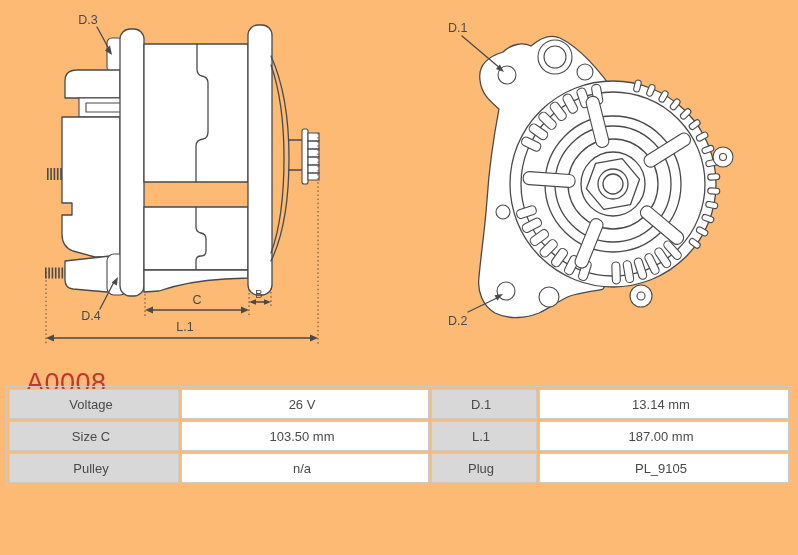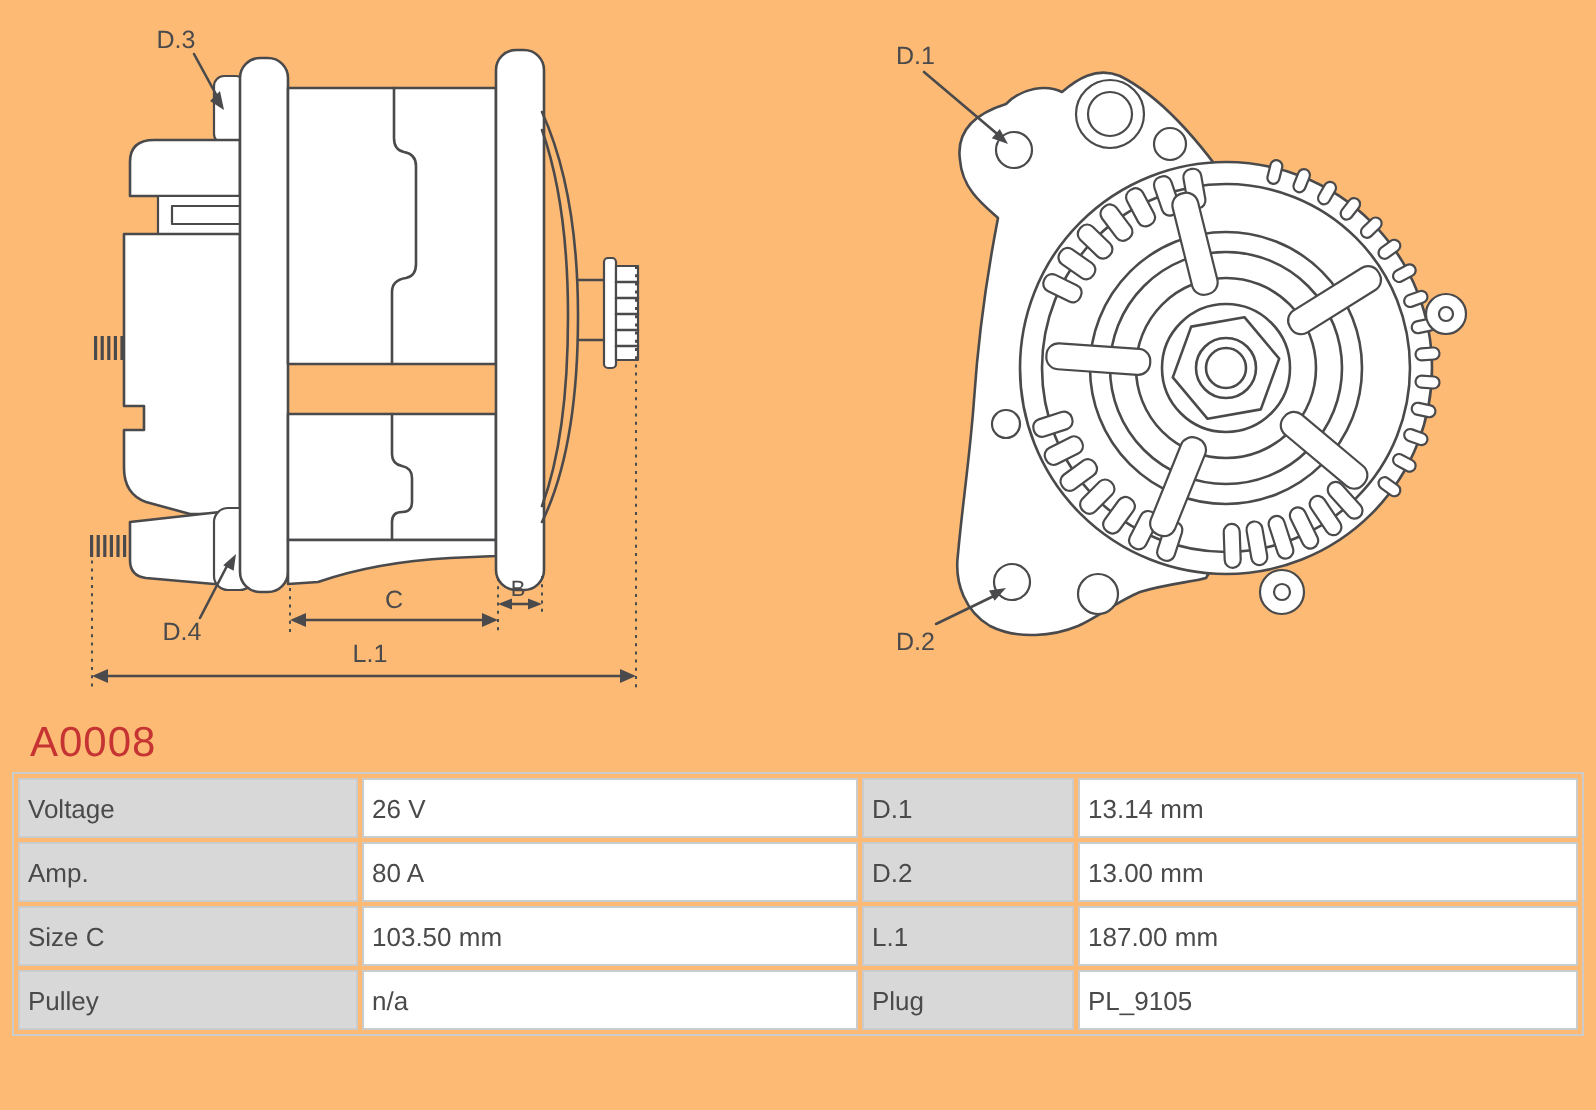--- a/index.html
+++ b/index.html
@@ -7,26 +7,26 @@
         font-family:"Liberation Sans",sans-serif;}
   svg.diagram{display:block;position:absolute;left:0;top:0;}
   svg .ln{stroke:#4a4a4c;stroke-width:1.3;fill:none;stroke-linejoin:round;stroke-linecap:round;}
   svg .lnf{stroke:#4a4a4c;stroke-width:1.3;fill:#fff;stroke-linejoin:round;}
   svg .lnt{stroke:#4a4a4c;stroke-width:1.1;fill:#fff;stroke-linejoin:round;}
   svg .thread{stroke:#4a4a4c;stroke-dasharray:1.6 1.7;}
   svg .dot{stroke:#4a4a4c;stroke-width:1;fill:none;stroke-dasharray:1.5 2.6;}
   svg .arr{fill:#4a4a4c;stroke:none;}
   svg .dim-label{font:12.5px "Liberation Sans",sans-serif;fill:#4a4a4c;}
   svg .dim-label-s{font:11px "Liberation Sans",sans-serif;fill:#4a4a4c;}
-  .part-number{position:absolute;left:10px;top:355px;margin:5px;font-size:21px;line-height:24px;
+  .part-number{position:absolute;left:10px;top:355px;margin:16px;font-size:27px;line-height:24px;
                font-weight:400;color:#c63333;letter-spacing:.5px;}
   table.specs{position:absolute;left:6px;top:386px;width:786px;table-layout:fixed;
               border:1px solid #cbcbcb;border-collapse:separate;border-spacing:2px;
               font-size:13px;color:#4a4a4a;}
-  table.specs td{border:1px solid #cbcbcb;height:28px;padding:0 10px 0 4px;text-align:left;
+  table.specs td{border:1px solid #cbcbcb;height:28px;padding:0 10px 0 4px;text-align:center;
                  overflow:hidden;white-space:nowrap;background:#fff;}
   table.specs td.lbl{background:#d8d8d8;}
 </style>
 </head>
 <body>
 
 <div class="page">
 
   <svg class="diagram" width="798" height="360" viewBox="0 0 798 360">
 
@@ -217,26 +217,20 @@
         <col>
     </colgroup>
     <tbody>
       <tr>
         <td class="lbl">Voltage</td>
         <td>26 V</td>
         <td class="lbl">D.1</td>
         <td>13.14 mm</td>
       </tr>
       <tr>
-        <td class="lbl">Amp.</td>
-        <td>80 A</td>
-        <td class="lbl">D.2</td>
-        <td>13.00 mm</td>
-      </tr>
-      <tr>
         <td class="lbl">Size C</td>
         <td>103.50 mm</td>
         <td class="lbl">L.1</td>
         <td>187.00 mm</td>
       </tr>
       <tr>
         <td class="lbl">Pulley</td>
         <td>n/a</td>
         <td class="lbl">Plug</td>
         <td>PL_9105</td>

